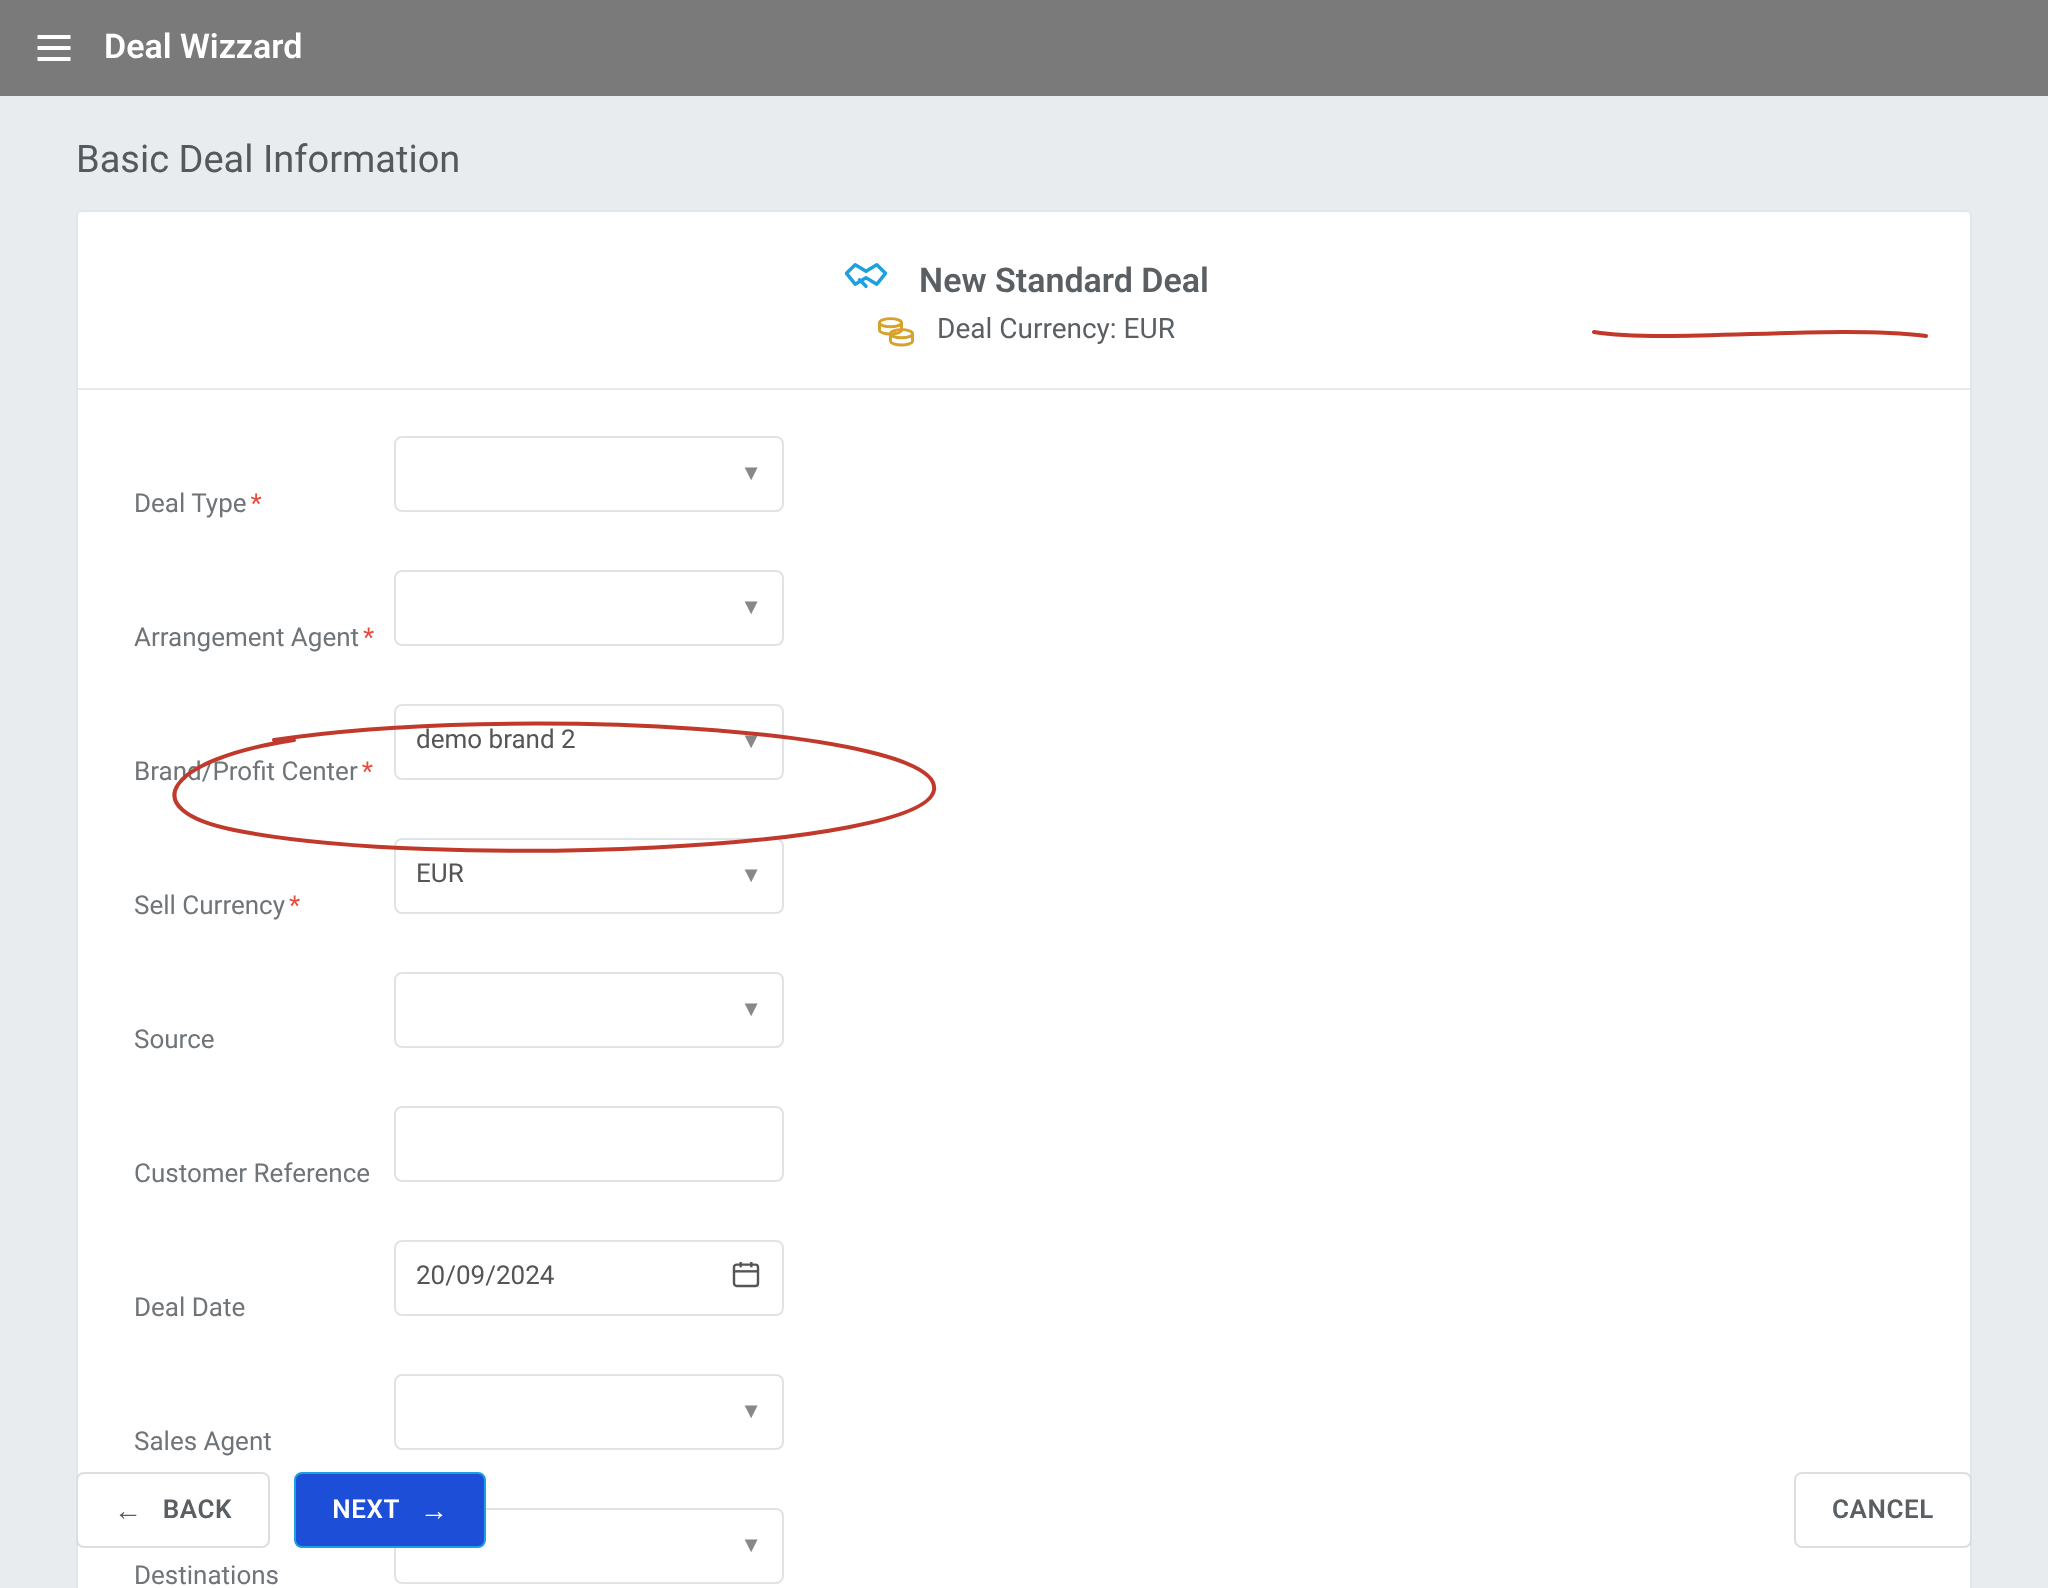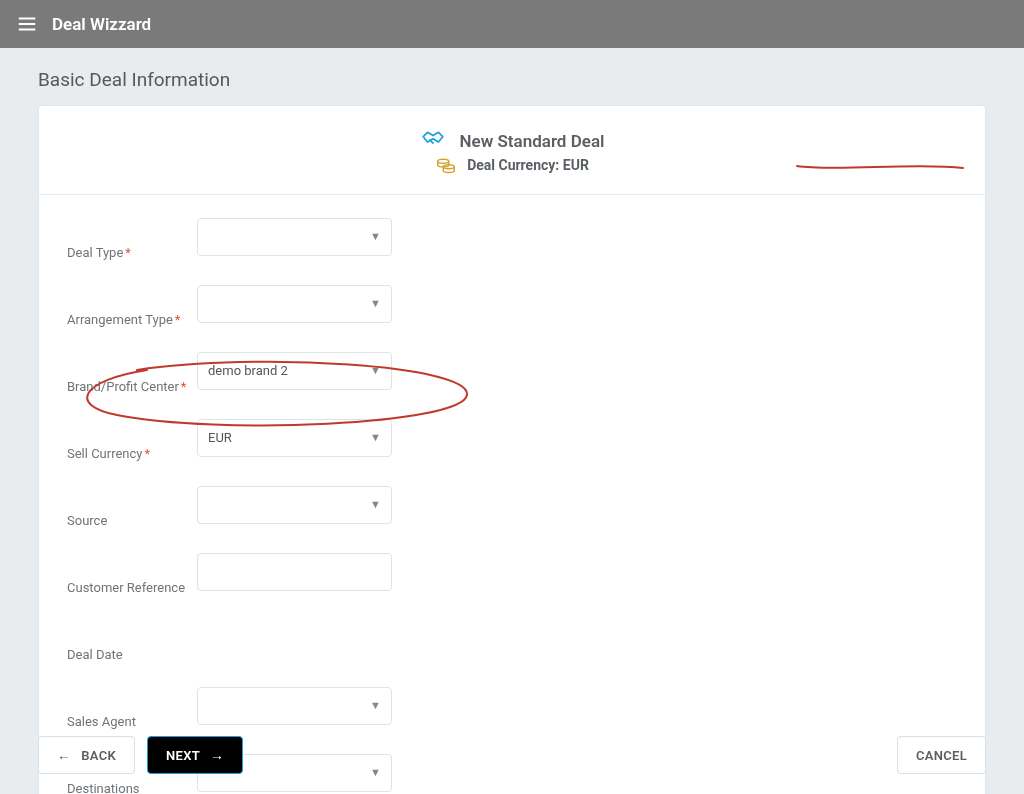--- a/index.html
+++ b/index.html
@@ -31,21 +31,21 @@
     align-items: center;
     justify-content: center;
     padding: 22px 28px 18px;
     border-bottom: 1px solid #e8eaec;
     position: relative;
     flex-direction: column;
   }
   .card-header .left { display: flex; align-items: center; gap: 14px; }
   .handshake-icon { color: #1ca0e0; width: 26px; height: 26px; }
   .card-header .card-title { color: #5a5f64; font-size: 17px; font-weight: 600; }
-  .card-header .right { display: flex; align-items: center; gap: 10px; color: #5a5f64; font-size: 14px; font-weight: 700; }
+  .card-header .right { display: flex; align-items: center; gap: 10px; color: #5a5f64; font-size: 14px; font-weight: 400; }
   .coins-icon { color: #d7a22b; width: 22px; height: 22px; }
 
   .form-area { padding: 18px 28px 30px; position: relative; }
   .row { display: flex; align-items: center; margin-bottom: 20px; }
   .label { width: 130px; color: #6f7479; font-size: 13px; margin-top: 32px; }
   .req { color: #e74c3c; margin-left: 2px; }
   .control {
     width: 195px; height: 38px;
     border: 1px solid #e0e3e6; border-radius: 4px;
     background: #fff;
@@ -62,21 +62,21 @@
     display: flex; justify-content: space-between; align-items: center;
   }
   .footer .left-btns, .footer .right-btns { display: flex; gap: 12px; }
   .btn {
     height: 38px; padding: 0 18px;
     border: 1px solid #dcdfe2; border-radius: 4px;
     background: #fff; color: #5a5f64; font-size: 13px; font-weight: 600;
     display: inline-flex; align-items: center; gap: 10px; cursor: pointer;
     letter-spacing: 0.3px;
   }
-  .btn.primary { background: #000000; border-color: #1ca0e0; color: #fff; }
+  .btn.primary { background: #1d4ed8; border-color: #1ca0e0; color: #fff; }
   .btn .arrow { font-size: 14px; }
 
   
   .red-underline {
     position: absolute;
     right: 20px;
     top: 54px;
     width: 170px;
     height: 14px;
     pointer-events: none;
@@ -147,21 +147,21 @@
         <span>Deal Type</span><span class="req">*</span>
       </div>
       <div class="control">
         <span></span>
         <span class="chev">▼</span>
       </div>
     </div>
 
     <div class="row">
       <div class="label">
-        <span>Arrangement Type</span><span class="req">*</span>
+        <span>Arrangement Agent</span><span class="req">*</span>
       </div>
       <div class="control">
         <span></span>
         <span class="chev">▼</span>
       </div>
     </div>
 
     <div class="row">
       <div class="label">
         <span>Brand/Profit Center</span><span class="req">*</span>
@@ -197,20 +197,31 @@
         <span>Customer Reference</span>
       </div>
       <div class="control input">
         <span></span>
       </div>
     </div>
 
     <div class="row">
       <div class="label">
         <span>Deal Date</span>
+      </div>
+      <div class="control date-ctrl">
+        <span>20/09/2024</span>
+        <span class="cal">
+          <svg viewBox="0 0 24 24" width="16" height="16" fill="none" stroke="currentColor" stroke-width="1.8">
+            <rect x="3" y="5" width="18" height="16" rx="2"></rect>
+            <line x1="3" y1="10" x2="21" y2="10"></line>
+            <line x1="8" y1="3" x2="8" y2="7"></line>
+              <line x1="16" y1="3" x2="16" y2="7"></line>
+          </svg>
+        </span>
       </div>
     </div>
 
     <div class="row">
       <div class="label">
         <span>Sales Agent</span>
       </div>
       <div class="control">
         <span></span>
         <span class="chev">▼</span>

